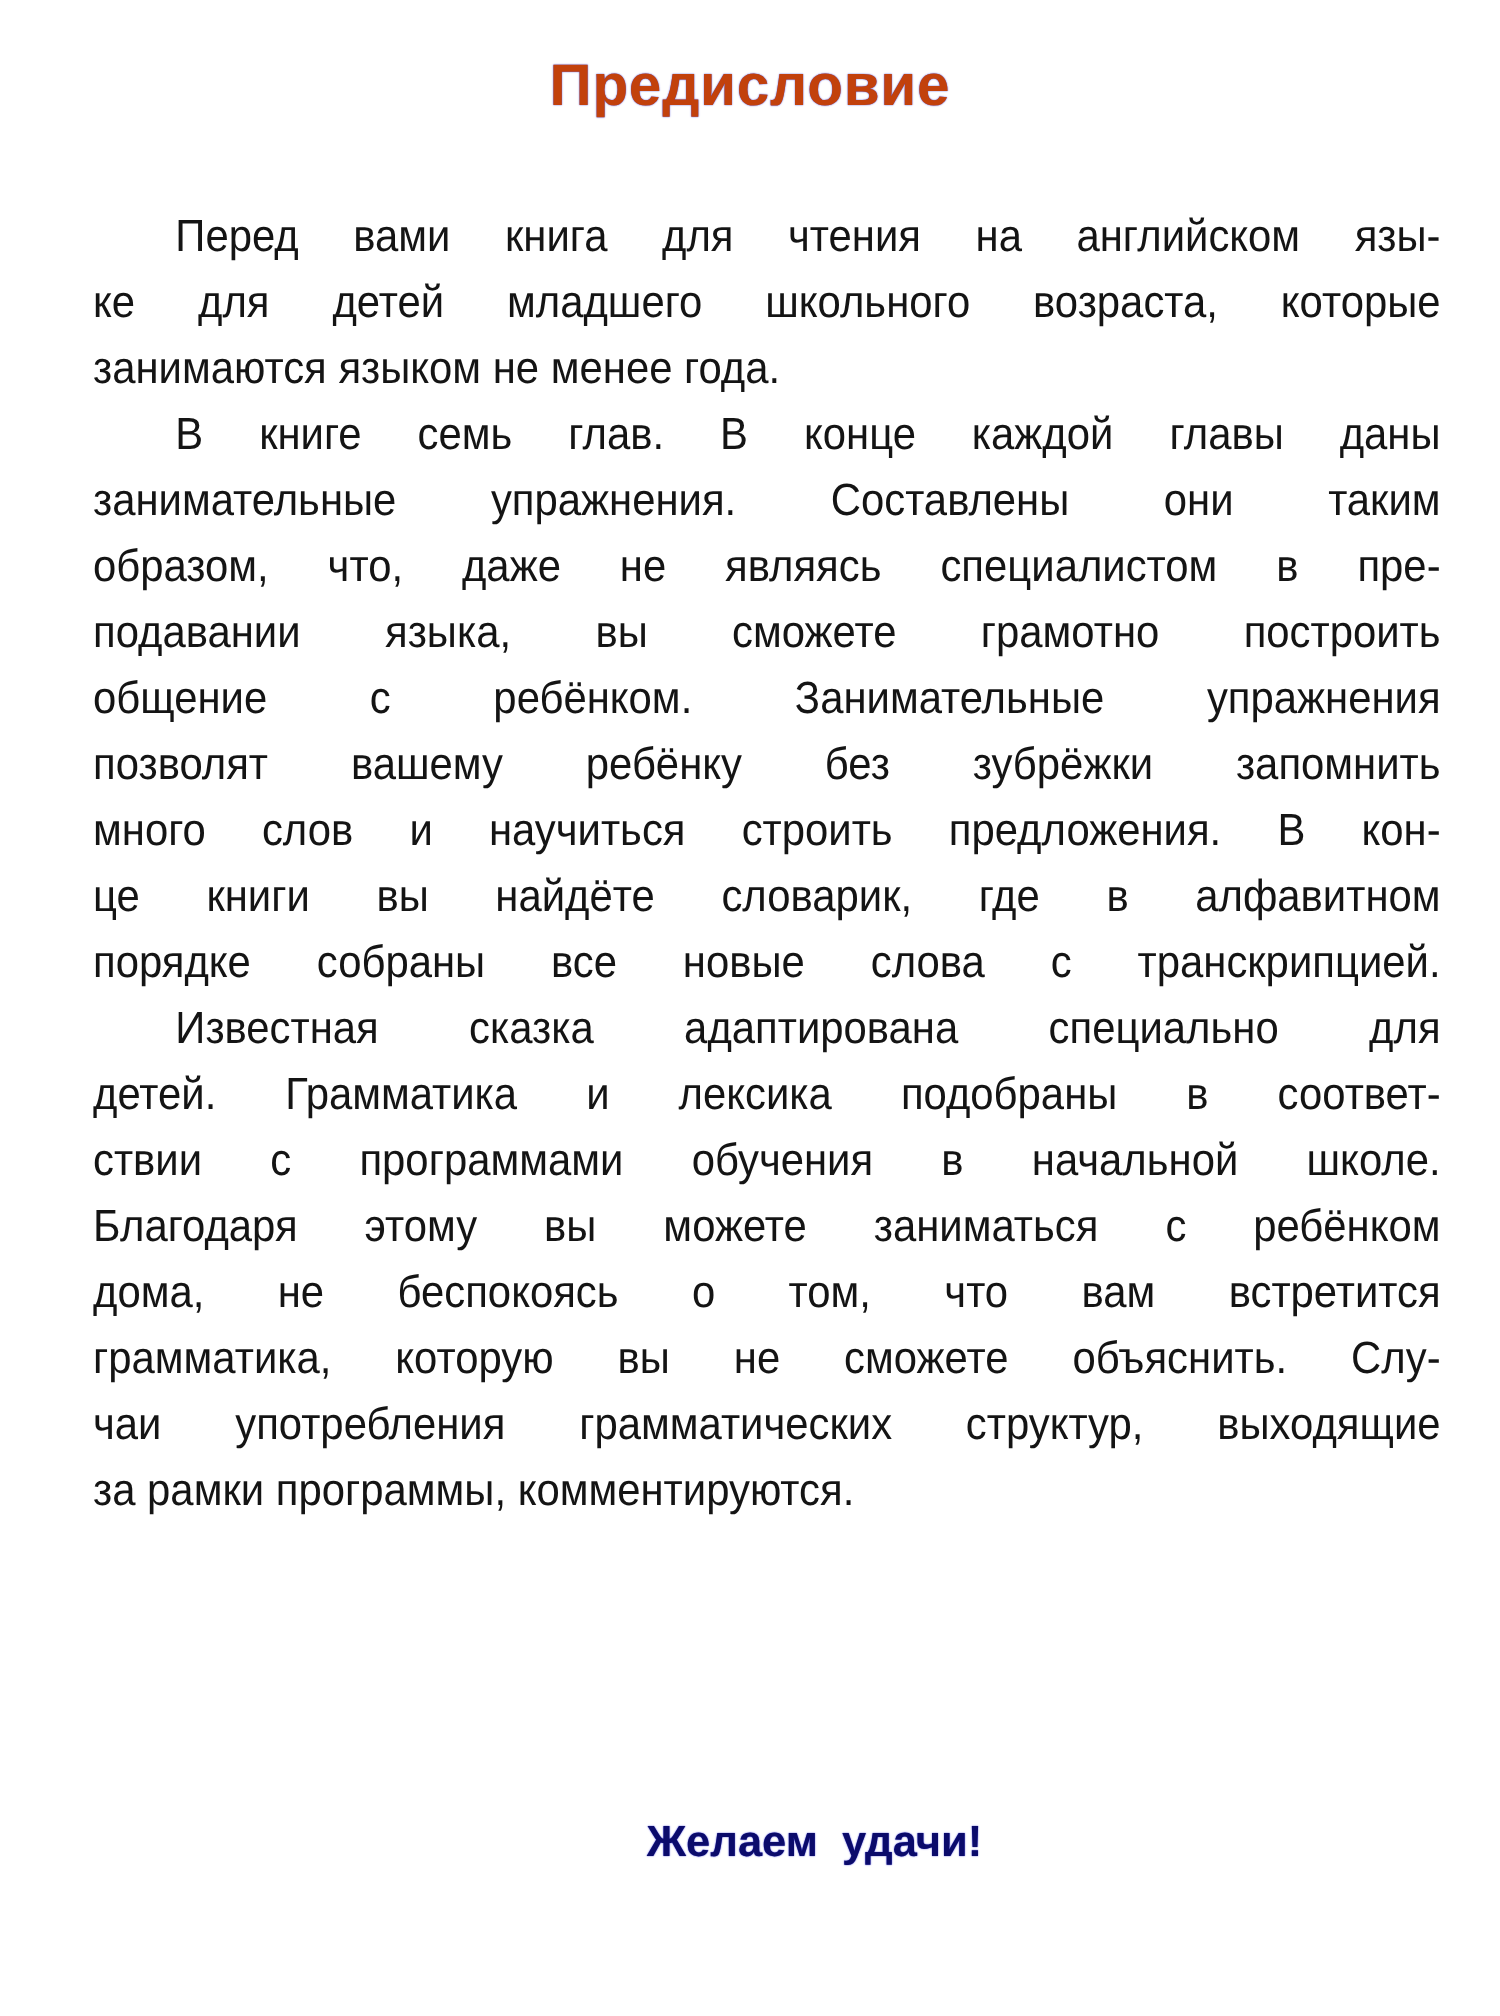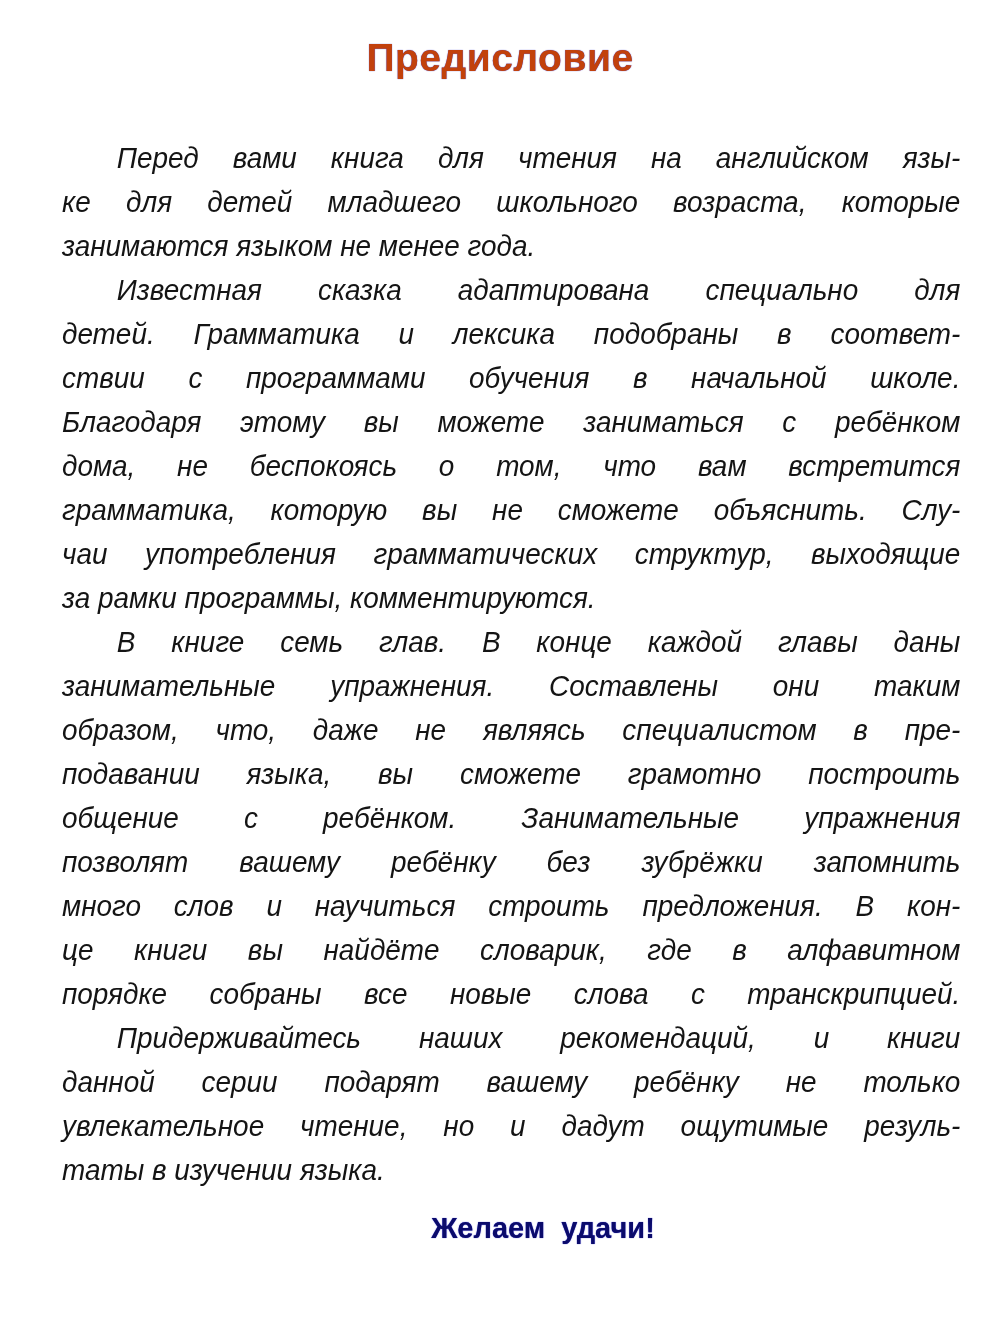--- a/index.html
+++ b/index.html
@@ -32,21 +32,20 @@
       font-size: 39px;
       letter-spacing: 0.5px;
       color: #c2410c;
       text-shadow: 0 0 1px #2a2ad0;
     }
     .body-text {
       position: absolute;
       left: 62px;
       top: 136px;
       width: 898px;
-      font-style: italic;
     }
     .line {
       display: block;
       height: 44px;
       line-height: 44px;
       font-size: 30px;
       color: #141414;
       text-align: justify;
       text-align-last: justify;
       white-space: nowrap;
@@ -84,44 +83,38 @@
 
   <div class="body-text">
 
     <div>
       <span class="line indent">Перед вами книга для чтения на английском язы-</span>
       <span class="line">ке для детей младшего школьного возраста, которые</span>
       <span class="line last">занимаются языком не менее года.</span>
     </div>
 
     <div>
-      <span class="line indent">Известная сказка адаптирована специально для</span>
-      <span class="line">детей. Грамматика и лексика подобраны в соответ-</span>
-      <span class="line">ствии с программами обучения в начальной школе.</span>
-      <span class="line">Благодаря этому вы можете заниматься с ребёнком</span>
-      <span class="line">дома, не беспокоясь о том, что вам встретится</span>
-      <span class="line">грамматика, которую вы не сможете объяснить. Слу-</span>
-      <span class="line">чаи употребления грамматических структур, выходящие</span>
-      <span class="line last">за рамки программы, комментируются.</span>
-    </div>
-
-    <div>
       <span class="line indent">В книге семь глав. В конце каждой главы даны</span>
       <span class="line">занимательные упражнения. Составлены они таким</span>
       <span class="line">образом, что, даже не являясь специалистом в пре-</span>
       <span class="line">подавании языка, вы сможете грамотно построить</span>
       <span class="line">общение с ребёнком. Занимательные упражнения</span>
       <span class="line">позволят вашему ребёнку без зубрёжки запомнить</span>
       <span class="line">много слов и научиться строить предложения. В кон-</span>
       <span class="line">це книги вы найдёте словарик, где в алфавитном</span>
       <span class="line">порядке собраны все новые слова с транскрипцией.</span>
     </div>
 
     <div>
-      <span class="line indent">Придерживайтесь наших рекомендаций, и книги</span>
-      <span class="line">данной серии подарят вашему ребёнку не только</span>
-      <span class="line">увлекательное чтение, но и дадут ощутимые резуль-</span>
-      <span class="line last">таты в изучении языка.</span>
+      <span class="line indent">Известная сказка адаптирована специально для</span>
+      <span class="line">детей. Грамматика и лексика подобраны в соответ-</span>
+      <span class="line">ствии с программами обучения в начальной школе.</span>
+      <span class="line">Благодаря этому вы можете заниматься с ребёнком</span>
+      <span class="line">дома, не беспокоясь о том, что вам встретится</span>
+      <span class="line">грамматика, которую вы не сможете объяснить. Слу-</span>
+      <span class="line">чаи употребления грамматических структур, выходящие</span>
+      <span class="line last">за рамки программы, комментируются.</span>
     </div>
+
   </div>
 
   <div class="closing">Желаем удачи!</div>
 </div>
 
 </body></html>

